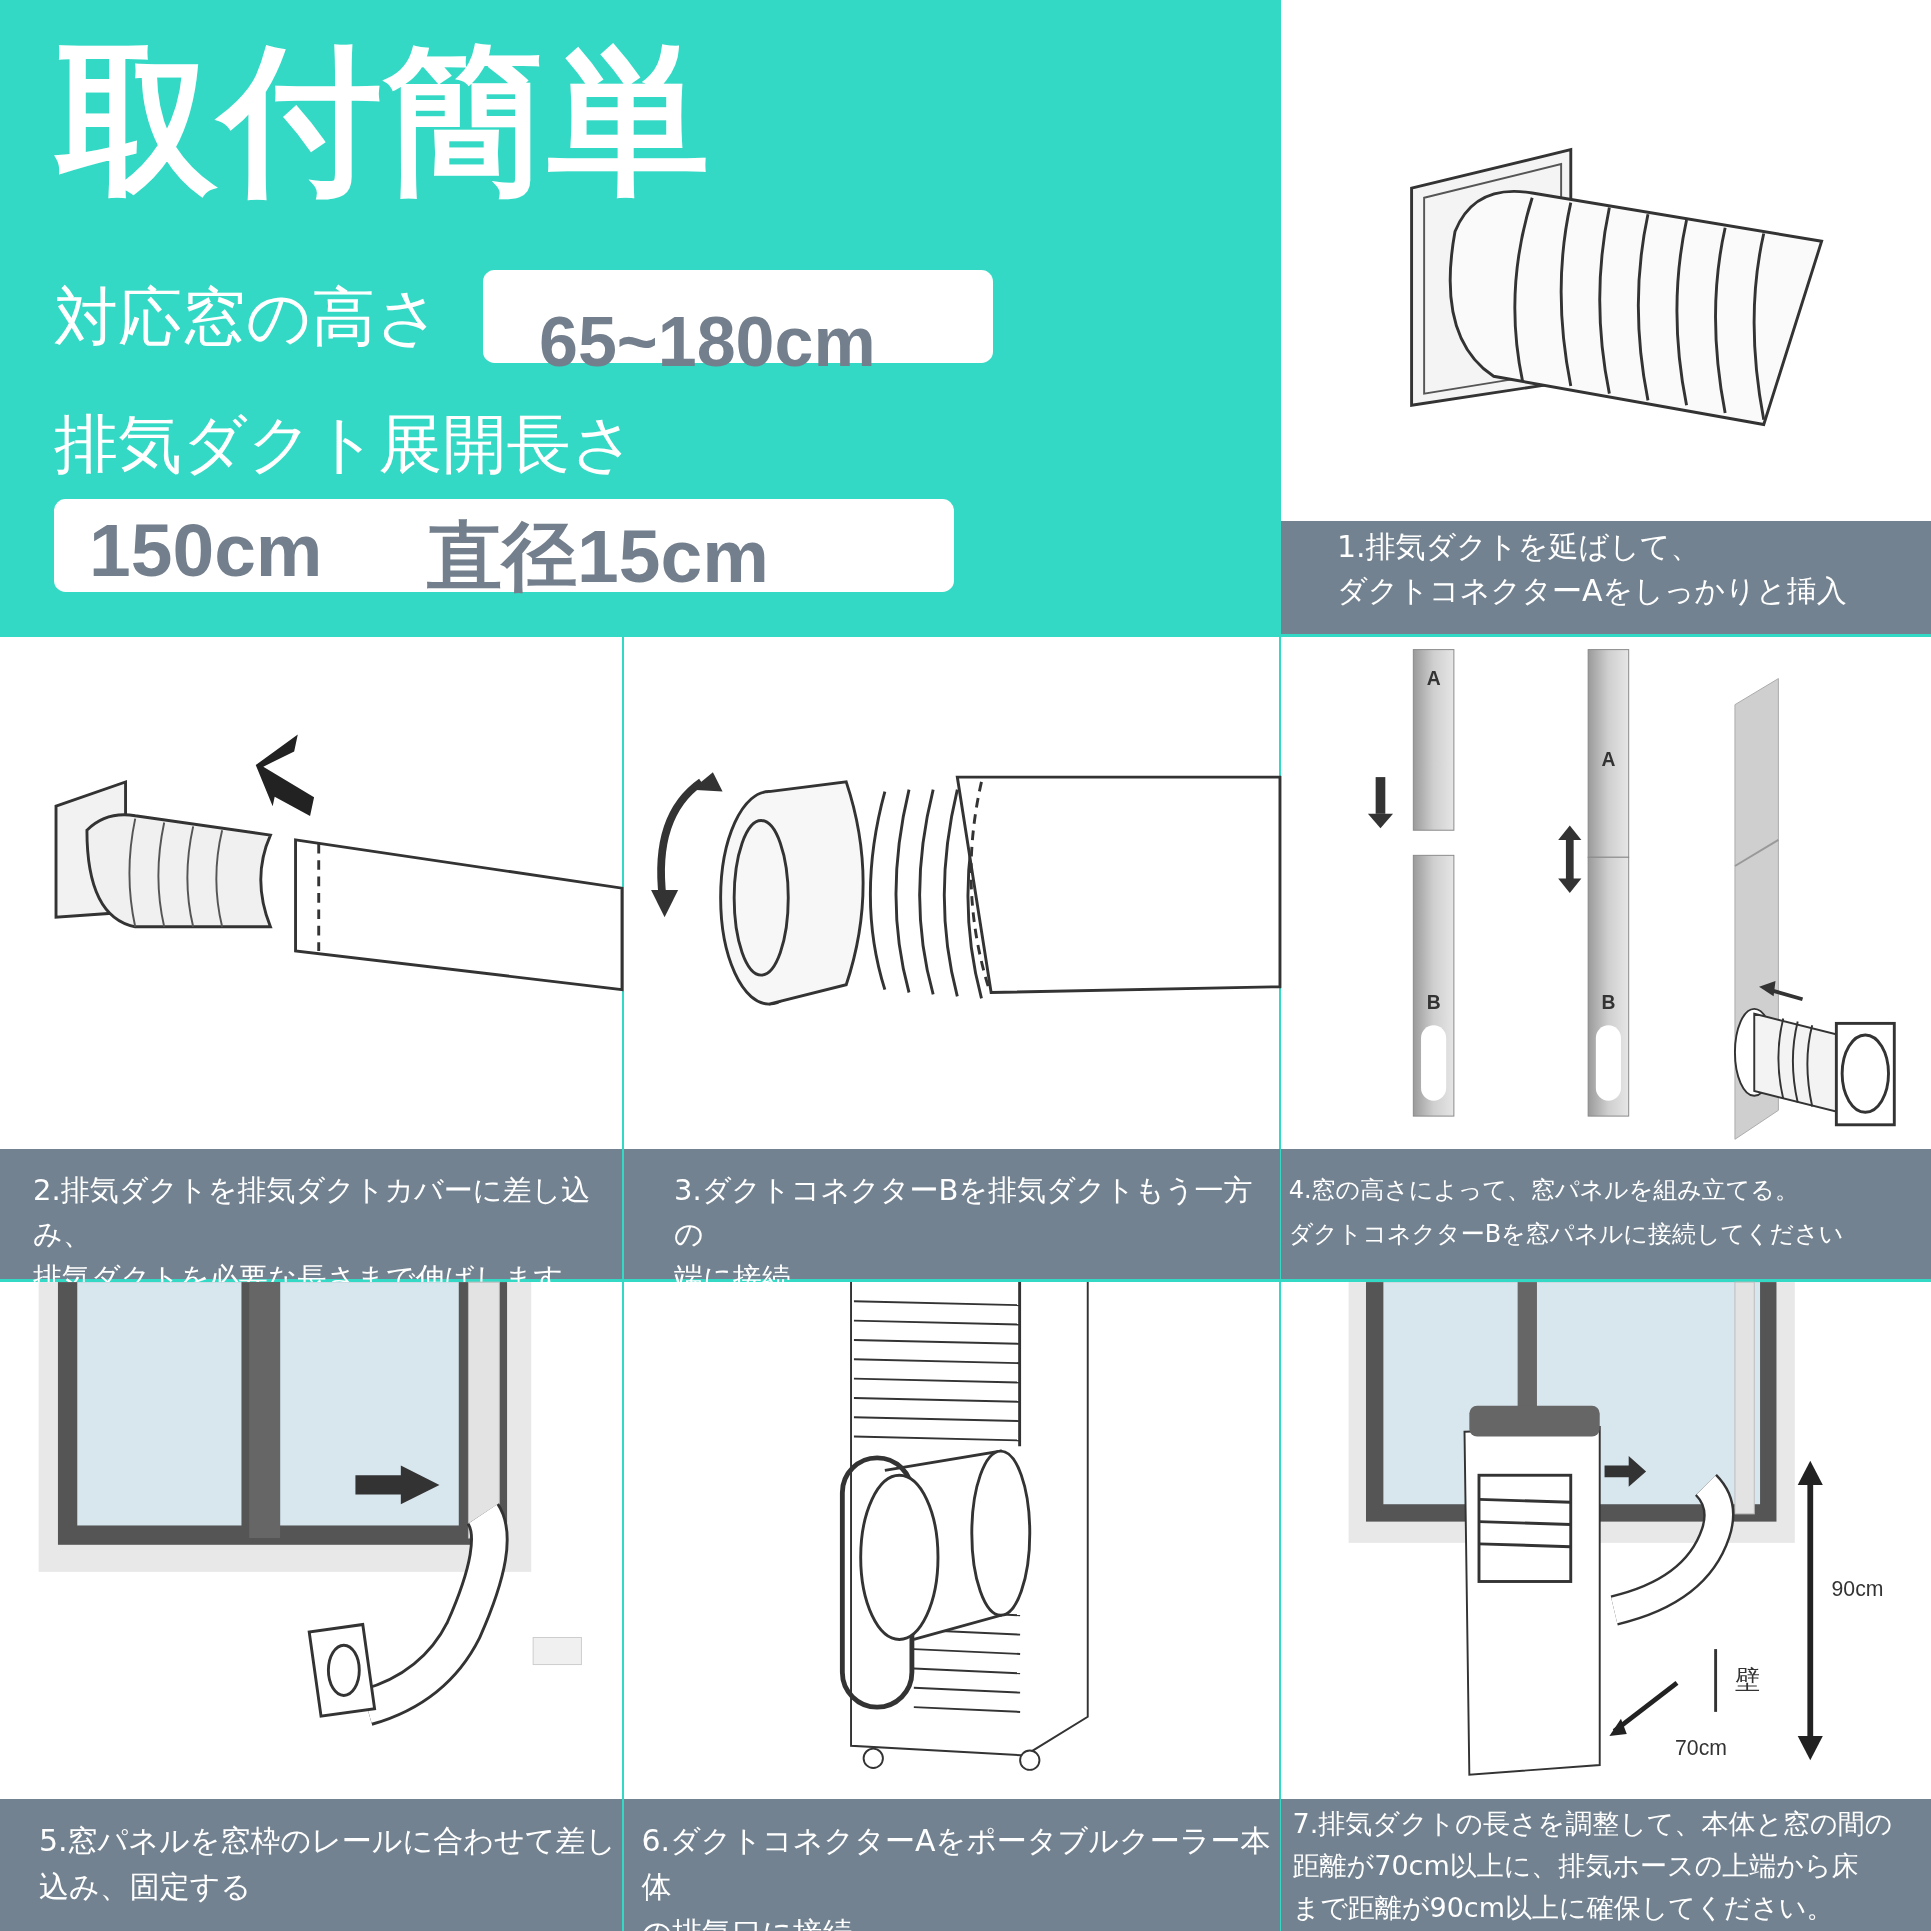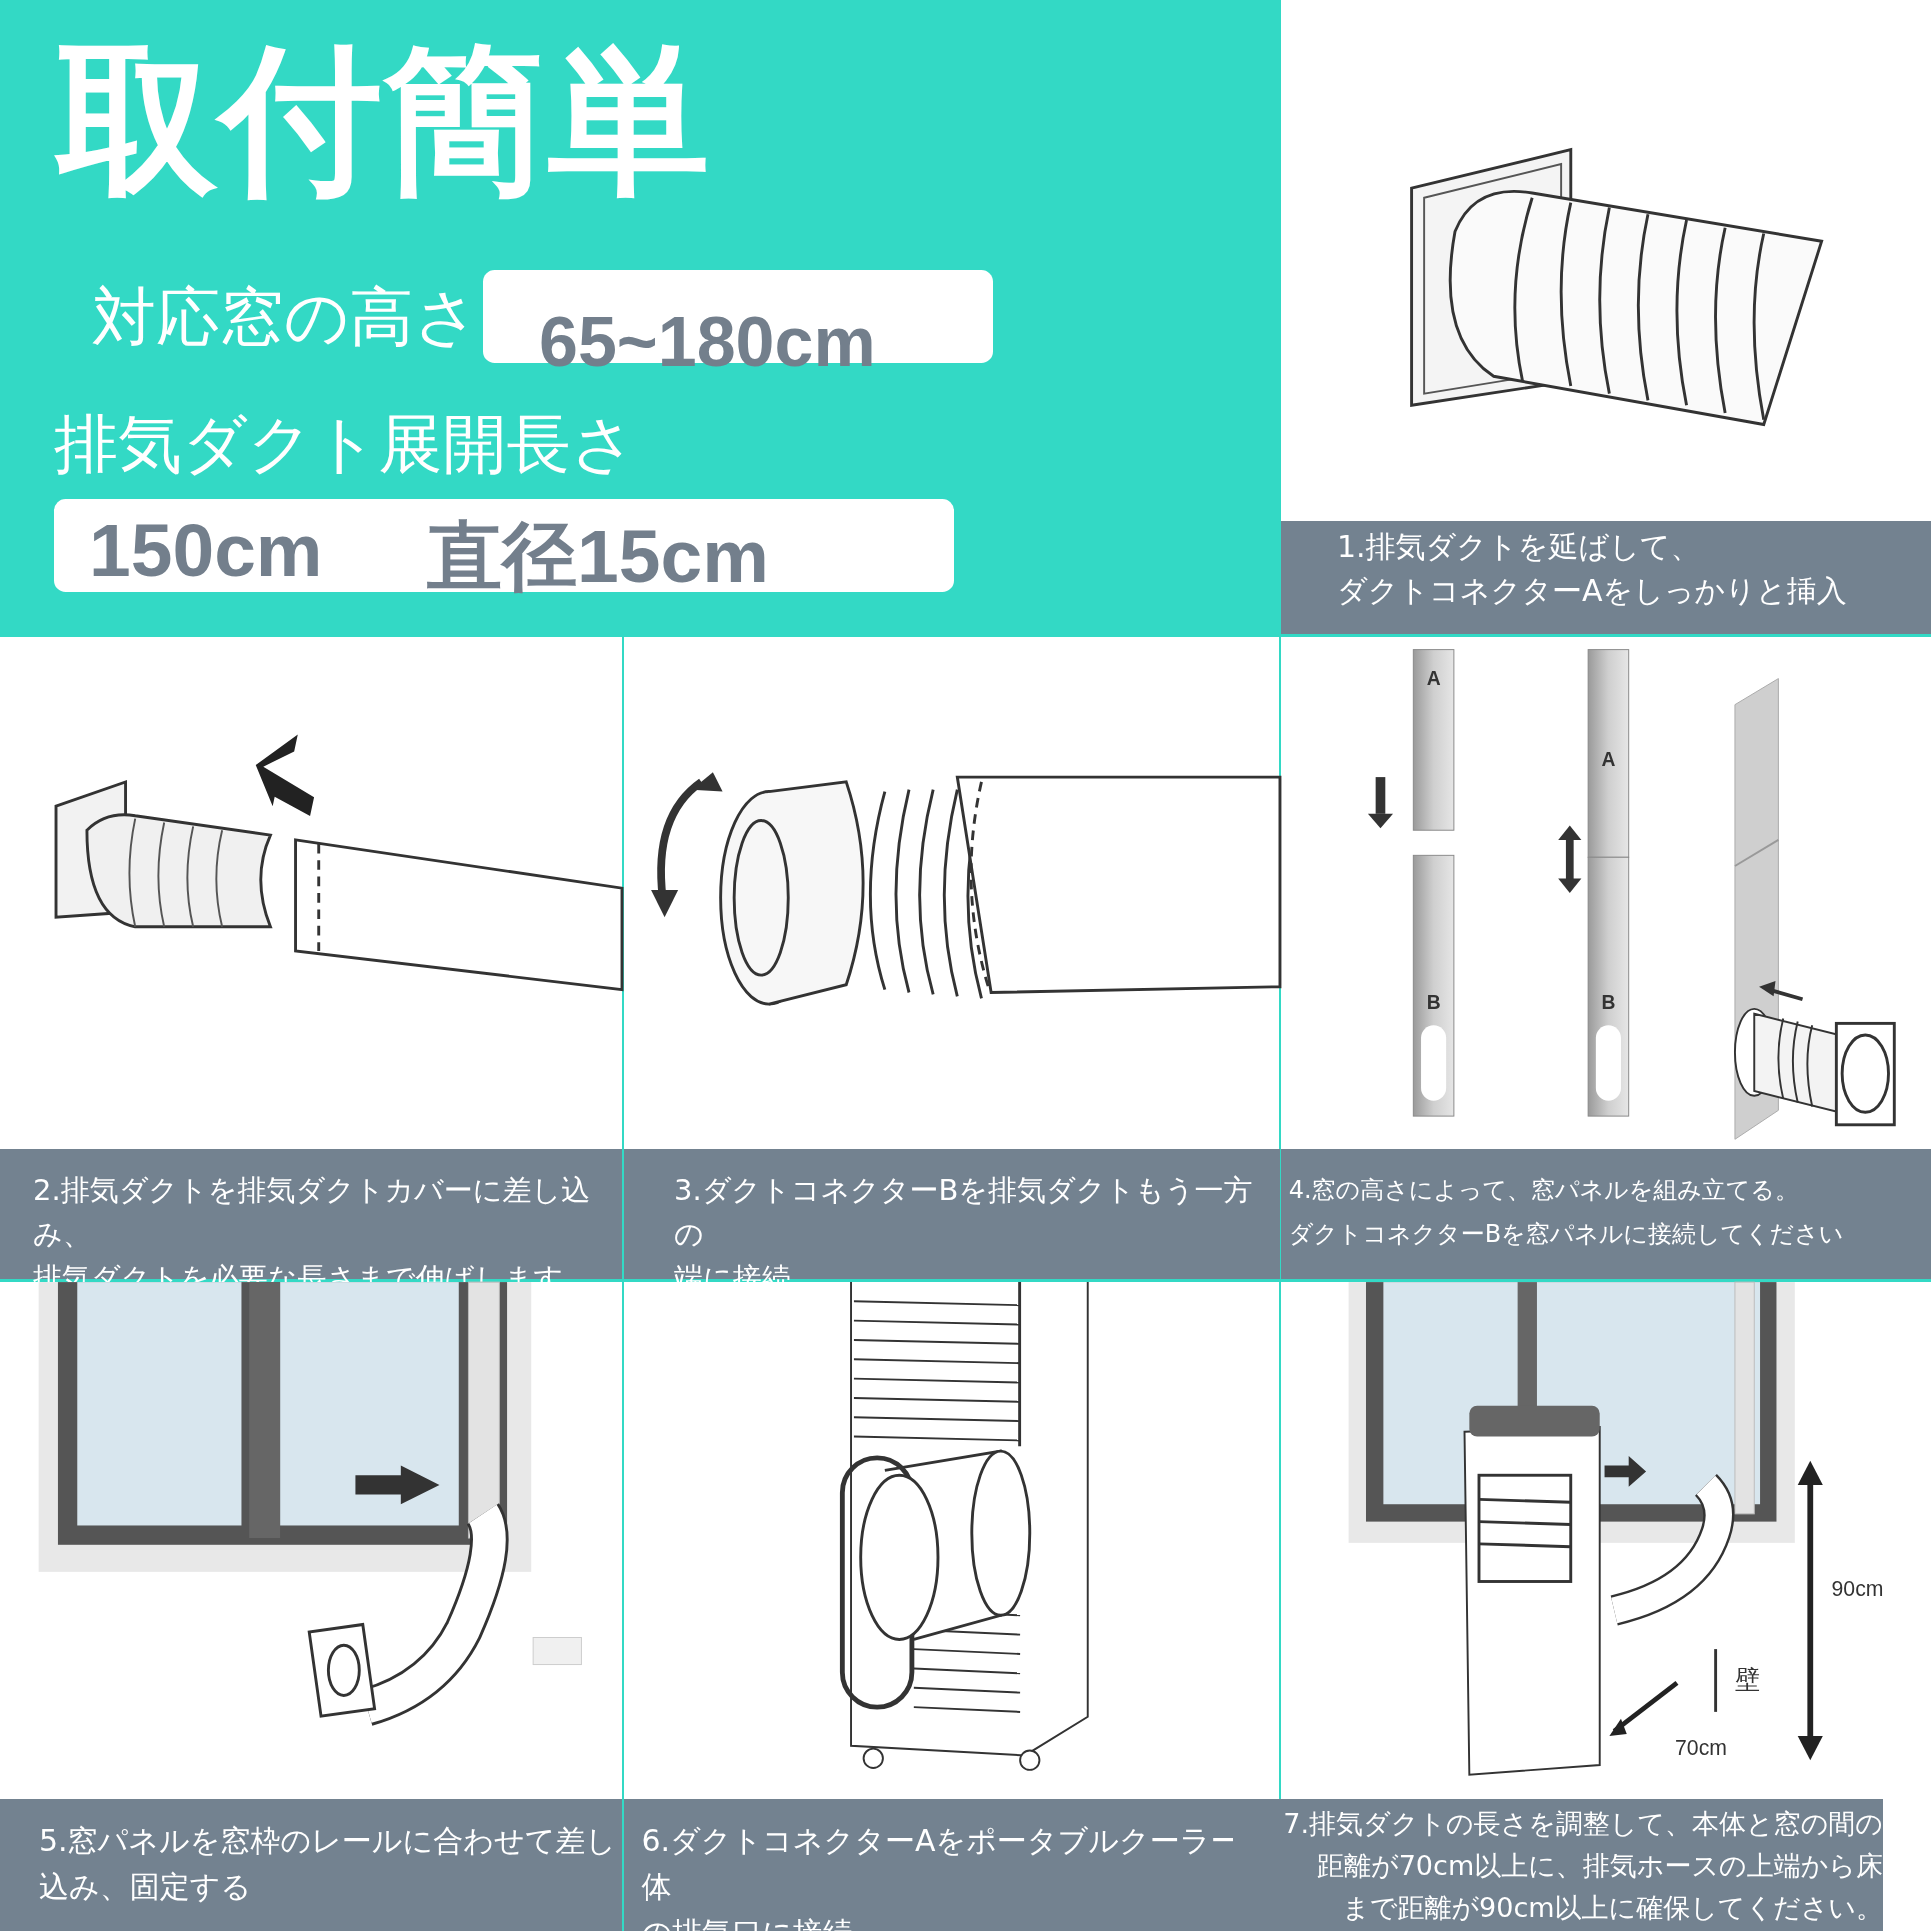--- a/index.html
+++ b/index.html
@@ -13,21 +13,21 @@
   .vline{background:#33d9c5;width:1.9px;}
   .hline{background:#33d9c5;height:2.9px;}
   svg{position:absolute;overflow:visible;}
   .lbl{font-family:"Liberation Sans","DejaVu Sans",sans-serif;}
 </style>
 </head>
 <body>
 
 <div class="abs hero"></div>
 <div class="abs title">取付簡単</div>
-<div class="abs label-line" style="left:54px;top:285px;margin-left:38px;">対応窓の高さ</div>
+<div class="abs label-line" style="left:54px;top:285px;">対応窓の高さ</div>
 <div class="abs pill" style="left:483px;top:270px;width:510px;height:93px;">
   <span class="abs" style="left:56px;top:11.6px;font-size:70px;margin-top:20px;">65~180cm</span>
 </div>
 <div class="abs label-line" style="left:54px;top:412px;">排気ダクト展開長さ</div>
 <div class="abs pill" style="left:54px;top:499px;width:900px;height:93px;">
   <span class="abs" style="left:35px;top:7.7px;font-size:75px;">150cm</span>
   <span class="abs" style="left:373px;top:7.7px;font-size:75px;">直径15cm</span>
 </div>
 
 <div class="abs vline" style="left:1279px;top:0;height:1931px;"></div>
@@ -201,18 +201,18 @@
     <line x1="410" y1="415" x2="345" y2="465" stroke="#222" stroke-width="5"></line>
     <polygon points="340,470 352,452 358,468" fill="#222"></polygon>
     <line x1="548" y1="200" x2="548" y2="480" stroke="#222" stroke-width="6"></line>
     <polygon points="535,210 561,210 548,185" fill="#222"></polygon>
     <polygon points="535,470 561,470 548,495" fill="#222"></polygon>
     <text class="lbl" x="570" y="325" font-size="22" fill="#333">90cm</text>
     <text class="lbl" x="408" y="490" font-size="22" fill="#333">70cm</text>
     <text x="470" y="420" font-size="26" fill="#333">壁</text>
   </svg>
 </div>
-<div class="abs caption" style="left:1233px;top:1799px;width:650px;height:132px;padding:3.9px 0 0 11.6px;font-size:27px;line-height:42px;text-align:right;">
+<div class="abs caption" style="left:1281px;top:1799px;width:650px;height:132px;padding:3.9px 0 0 11.6px;font-size:27px;line-height:42px;">
   <div>7.排気ダクトの長さを調整して、本体と窓の間の</div>
   <div>距離が70cm以上に、排気ホースの上端から床</div>
   <div>まで距離が90cm以上に確保してください。</div>
 </div>
 
 
 </body></html>

